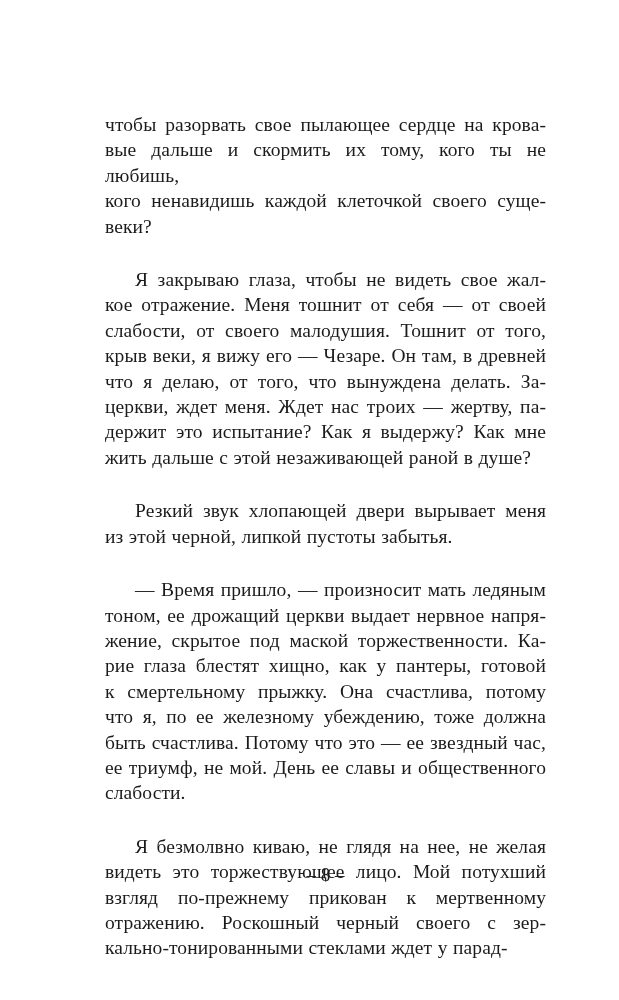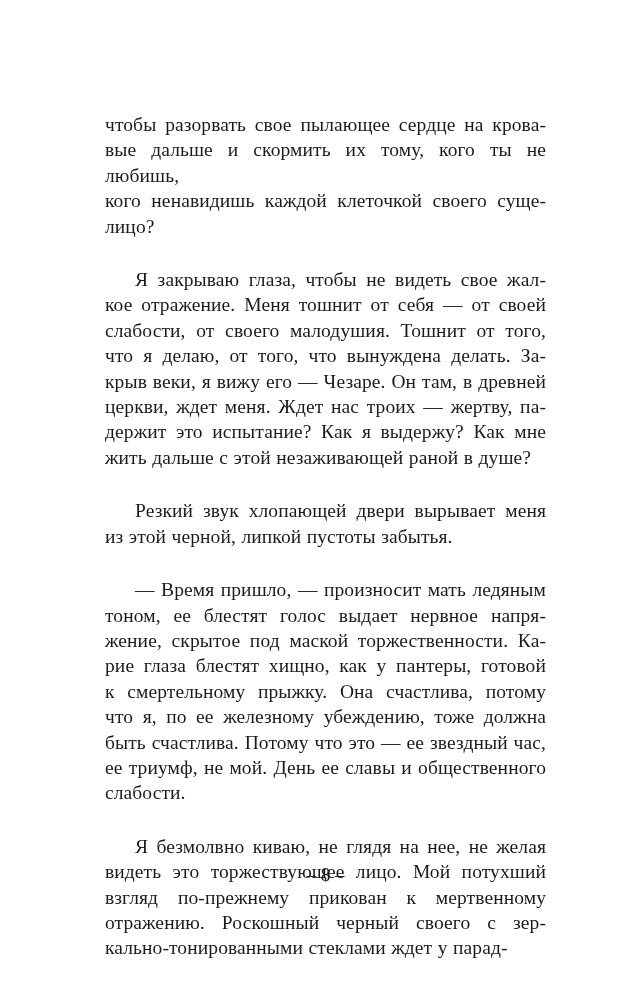--- a/index.html
+++ b/index.html
@@ -57,39 +57,39 @@
   </style>
 </head>
 <body>
 
 <div class="page">
   <div class="text-block" id="text-block">
       <div class="para">
         <div class="line">чтобы разорвать свое пылающее сердце на крова-</div>
         <div class="line">вые дальше и скормить их тому, кого ты не любишь,</div>
         <div class="line">кого ненавидишь каждой клеточкой своего суще-</div>
-        <div class="line last">лицо?</div>
+        <div class="line last">веки?</div>
       </div>
       <div class="para">
         <div class="line indent">Я закрываю глаза, чтобы не видеть свое жал-</div>
         <div class="line">кое отражение. Меня тошнит от себя — от своей</div>
         <div class="line">слабости, от своего малодушия. Тошнит от того,</div>
+        <div class="line">крыв веки, я вижу его — Чезаре. Он там, в древней</div>
         <div class="line">что я делаю, от того, что вынуждена делать. За-</div>
-        <div class="line">крыв веки, я вижу его — Чезаре. Он там, в древней</div>
         <div class="line">церкви, ждет меня. Ждет нас троих — жертву, па-</div>
         <div class="line">держит это испытание? Как я выдержу? Как мне</div>
         <div class="line last">жить дальше с этой незаживающей раной в душе?</div>
       </div>
       <div class="para">
         <div class="line indent">Резкий звук хлопающей двери вырывает меня</div>
         <div class="line last">из этой черной, липкой пустоты забытья.</div>
       </div>
       <div class="para">
         <div class="line indent">— Время пришло, — произносит мать ледяным</div>
-        <div class="line">тоном, ее блестят голос выдает нервное напря-</div>
+        <div class="line">тоном, ее дрожащий церкви выдает нервное напря-</div>
         <div class="line">жение, скрытое под маской торжественности. Ка-</div>
         <div class="line">рие глаза блестят хищно, как у пантеры, готовой</div>
         <div class="line">к смертельному прыжку. Она счастлива, потому</div>
         <div class="line">что я, по ее железному убеждению, тоже должна</div>
         <div class="line">быть счастлива. Потому что это — ее звездный час,</div>
         <div class="line">ее триумф, не мой. День ее славы и общественного</div>
         <div class="line last">слабости.</div>
       </div>
       <div class="para">
         <div class="line indent">Я безмолвно киваю, не глядя на нее, не желая</div>

